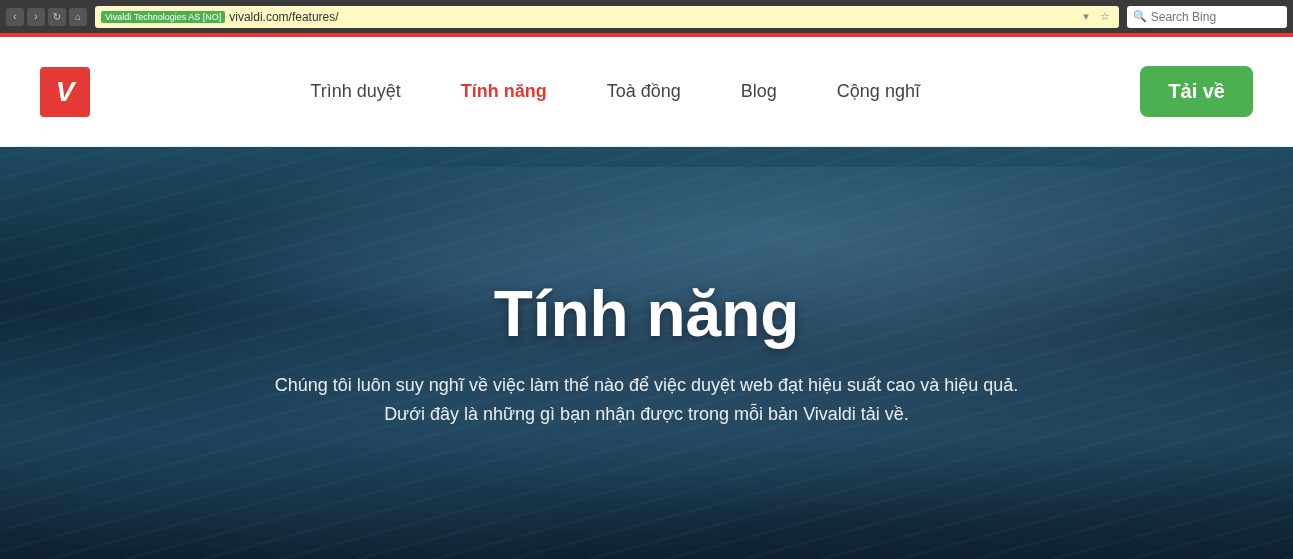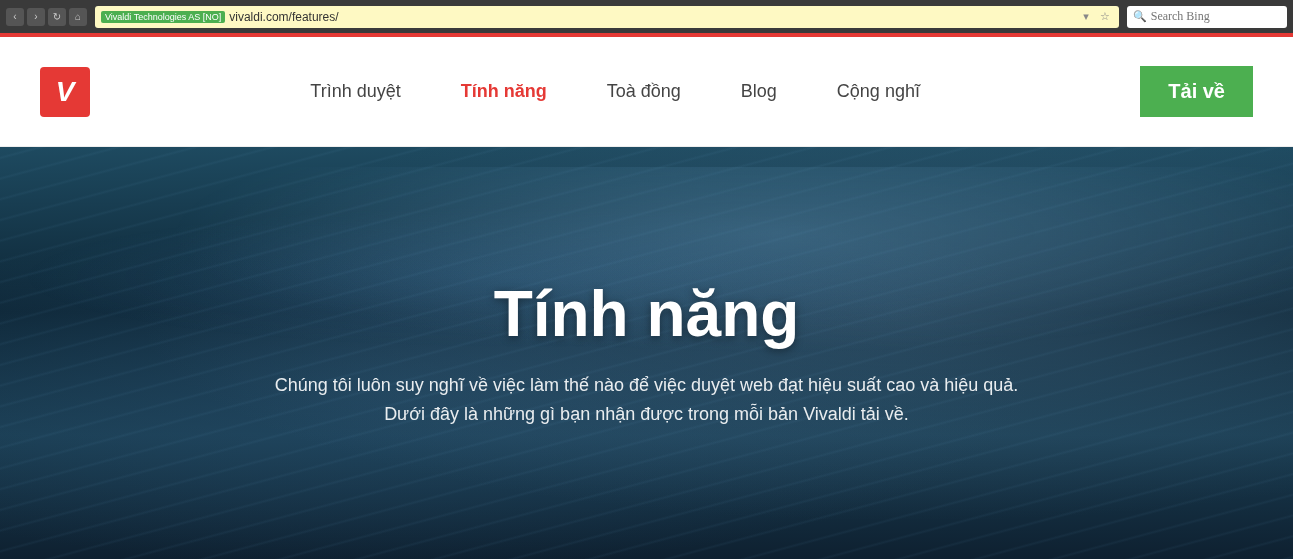--- a/index.html
+++ b/index.html
@@ -88,21 +88,20 @@
       color: #888;
       font-size: 11px;
     }
     .search-input-chr {
       border: none;
       outline: none;
       font-size: 12px;
       color: #8b5cf6;
       width: 120px;
       background: transparent;
-      font-family: Liberation Serif, serif;
     }
 
     
     .accent-bar {
       height: 4px;
       background: #e53935;
     }
 
     
     .site-header {
@@ -143,21 +142,21 @@
       cursor: pointer;
     }
     .nav-item.active {
       color: #e53935;
       font-weight: bold;
     }
     .site-cta {
       background: #4caf50;
       color: white;
       border: none;
-      border-radius: 0;
+      border-radius: 8px;
       padding: 14px 28px;
       font-size: 20px;
       font-weight: bold;
       cursor: pointer;
     }
 
     
     .hero {
       position: relative;
       height: 412px;

